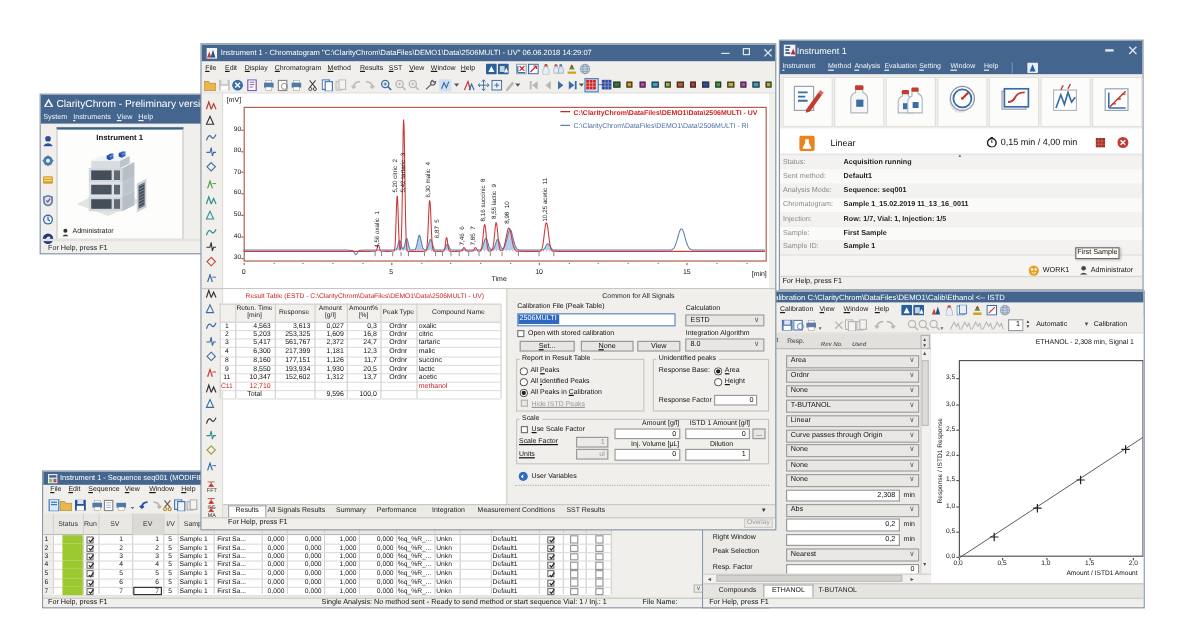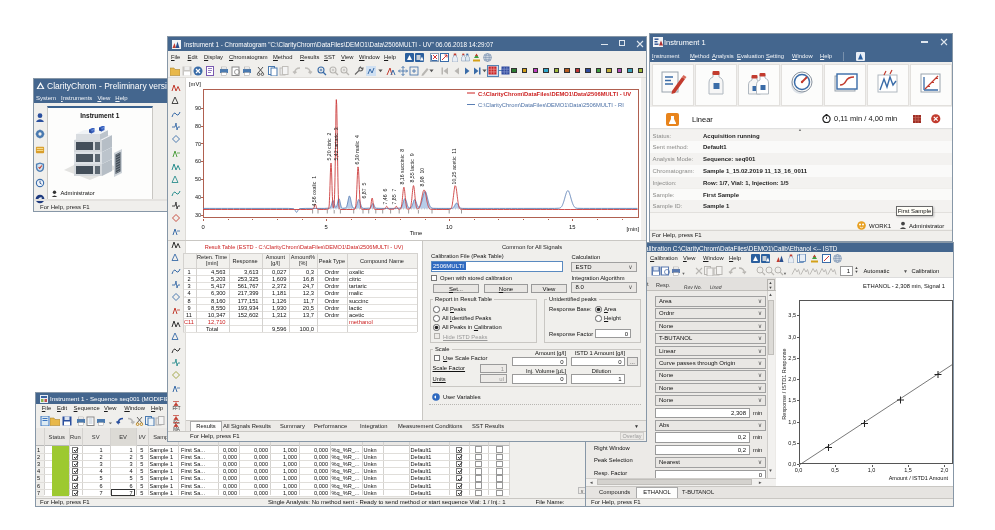--- a/index.html
+++ b/index.html
@@ -472,21 +472,21 @@
 <svg class="a" style="left:666px;top:112.5px;" width="13" height="13">
         <rect width="13" height="13" rx="2" fill="#e8841c"></rect>
         <path d="M5 3 h3 v3 l2 4 v1 h-7 v-1 l2 -4Z" fill="#fff"></path>
       </svg>
 <div class="a" style="left:692px;top:114.5px;font-size:7.5px;color:#111;">Linear</div>
 <svg class="a" style="left:822px;top:114px;" width="9" height="9">
         <circle cx="4.5" cy="5" r="3.6" fill="none" stroke="#222" stroke-width="1.2"></circle>
         <rect x="3.5" y="0" width="2" height="1.6" fill="#222"></rect>
         <path d="M4.5 5 L4.5 2.8" stroke="#222" stroke-width="0.9"></path>
       </svg>
-<div class="a" style="left:834px;top:114px;font-size:7.5px;color:#111;">0,11 min / 4,00 min</div>
+<div class="a" style="left:834px;top:114px;font-size:7.5px;color:#111;">0,15 min / 4,00 min</div>
 <svg class="a" style="left:913px;top:115px;" width="8" height="8">
         <rect width="8" height="8" fill="#9e2d24"></rect>
         <path d="M0 2.6 h8 M0 5.2 h8 M2.6 0 v8 M5.2 0 v8" stroke="#c86a5e" stroke-width="0.7"></path>
       </svg>
 <svg class="a" style="left:931px;top:114px;" width="9.5" height="9.5">
         <circle cx="4.75" cy="4.75" r="4.6" fill="#c23b2e"></circle>
         <path d="M2.8 2.8 L6.7 6.7 M6.7 2.8 L2.8 6.7" stroke="#fff" stroke-width="1.2"></path>
       </svg>
 <div class="a" style="left:650px;top:129.5px;width:301.5px;height:11.8px;background:#f3f2f0;"></div>
 <div class="a" style="left:652.5px;top:132.5px;font-size:6px;color:#8a8a88;">Status:</div>

